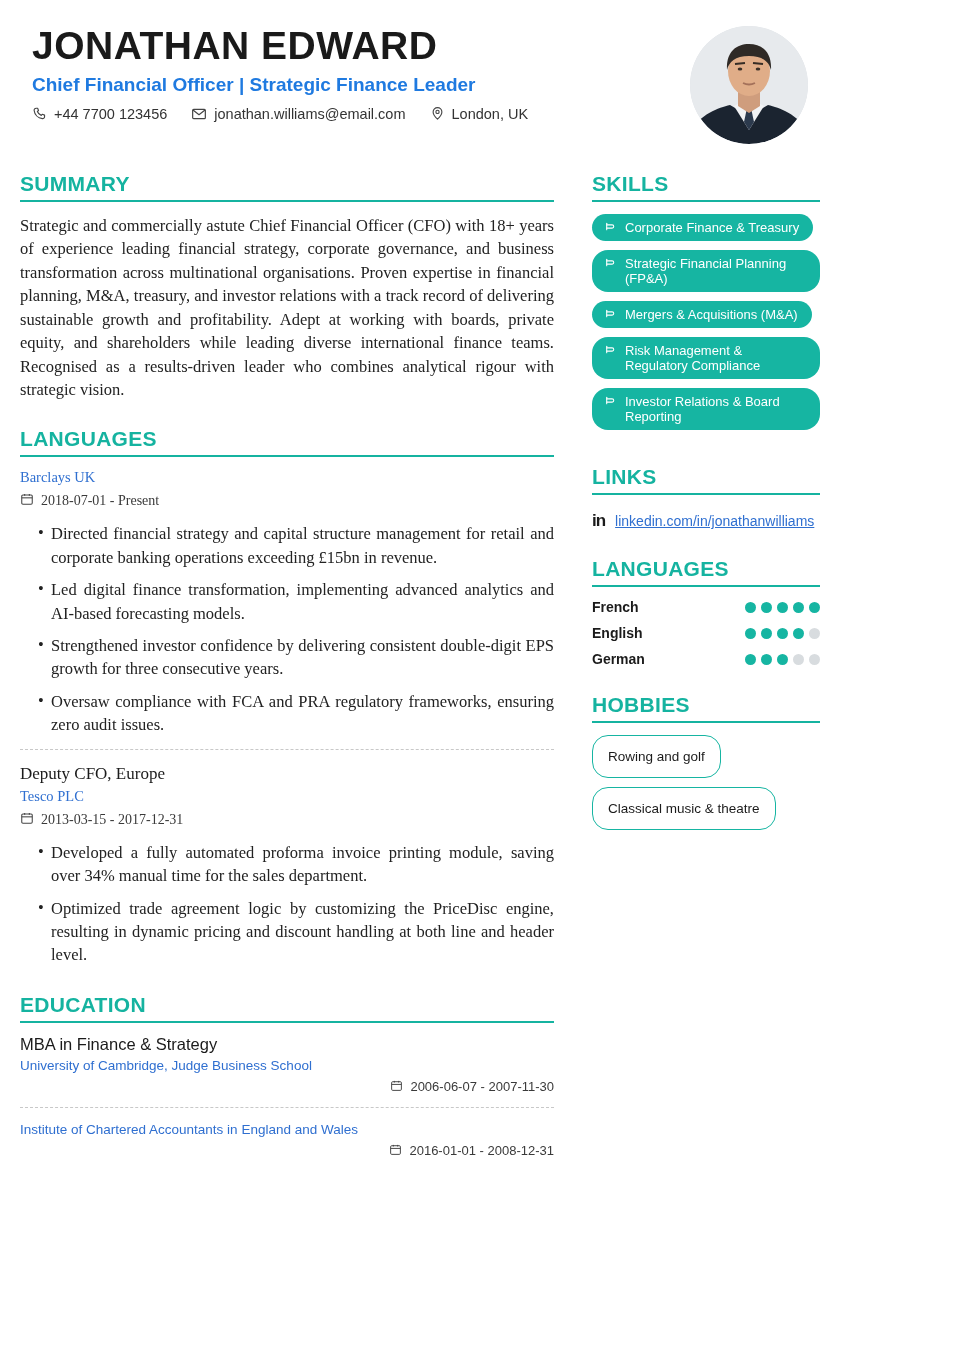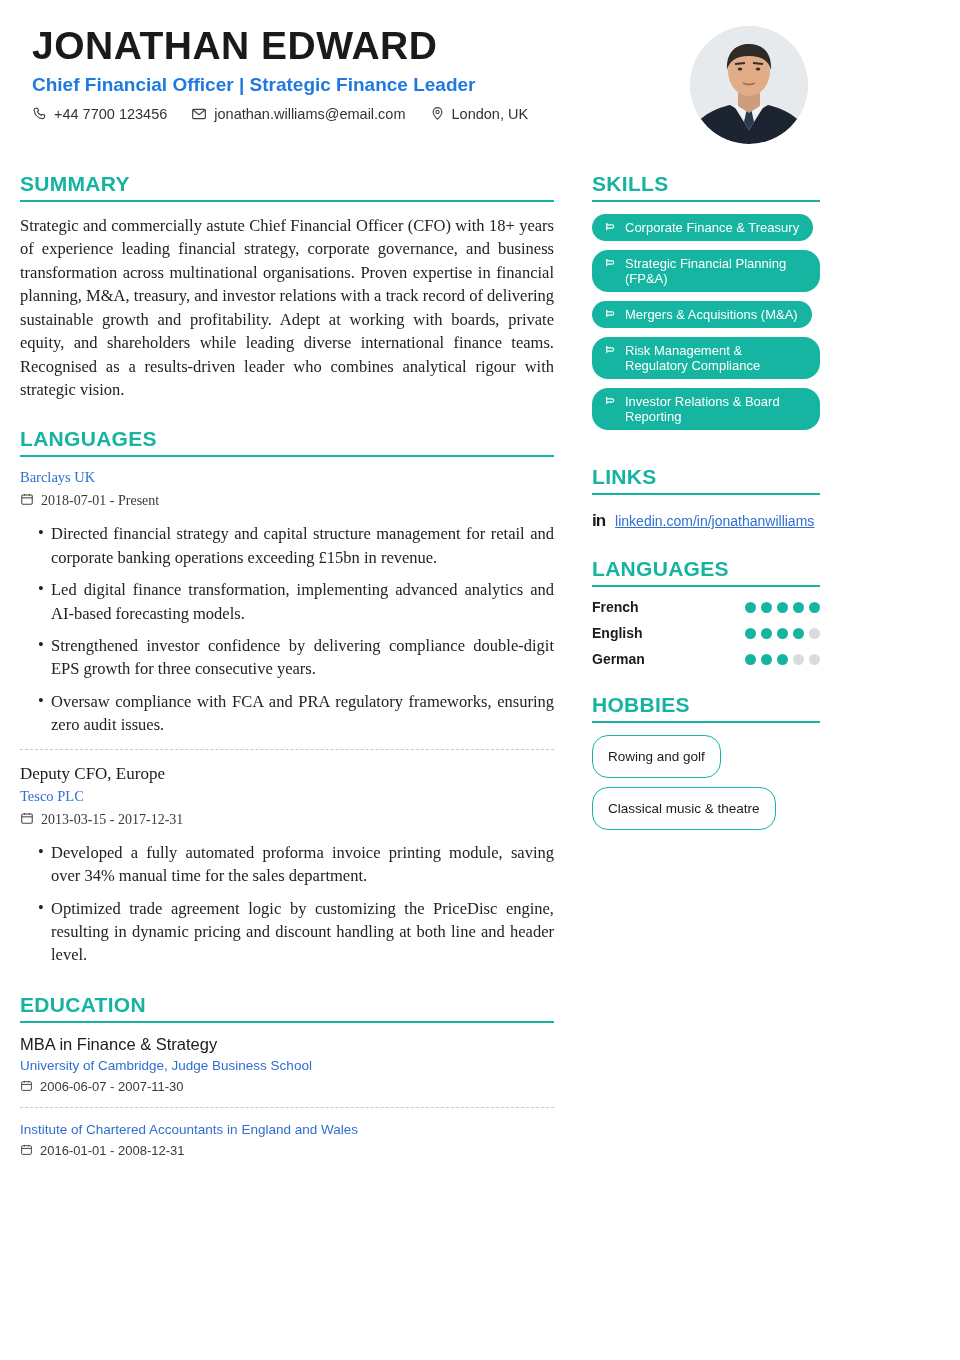--- a/index.html
+++ b/index.html
@@ -128,20 +128,21 @@
     align-items: center;
     gap: 7px;
     font-family: "Liberation Serif", serif;
     font-size: 14px;
     color: #3a3a3a;
     margin-bottom: 12px;
   }
   .entry-date.sans {
     font-family: "Liberation Sans", sans-serif;
     font-size: 13px;
+    justify-content: flex-end;
   }
   ul.bullets {
     margin: 0 0 0 0;
     padding-left: 18px;
     list-style: none;
   }
   ul.bullets li {
     font-family: "Liberation Serif", serif;
     font-size: 16.5px;
     line-height: 1.42;
@@ -322,21 +323,21 @@
                 <path d="M3 10 H21"></path>
                   <path d="M8 3.5 V6.5"></path>
                   <path d="M16 3.5 V6.5"></path>
               </svg>
             </span>
             <span>2018-07-01 - Present</span>
           </div>
           <ul class="bullets">
             <li>Directed financial strategy and capital structure management for retail and corporate banking operations exceeding £15bn in revenue.</li>
             <li>Led digital finance transformation, implementing advanced analytics and AI-based forecasting models.</li>
-            <li>Strengthened investor confidence by delivering compliance double-digit EPS growth for three consecutive years.</li>
+            <li>Strengthened investor confidence by delivering consistent double-digit EPS growth for three consecutive years.</li>
             <li>Oversaw compliance with FCA and PRA regulatory frameworks, ensuring zero audit issues.</li>
           </ul>
         </div>
 
         <div class="divider"></div>
 
         <div class="entry">
           <div class="entry-title">Deputy CFO, Europe</div>
           <div class="entry-org">Tesco PLC</div>
           <div class="entry-date">

